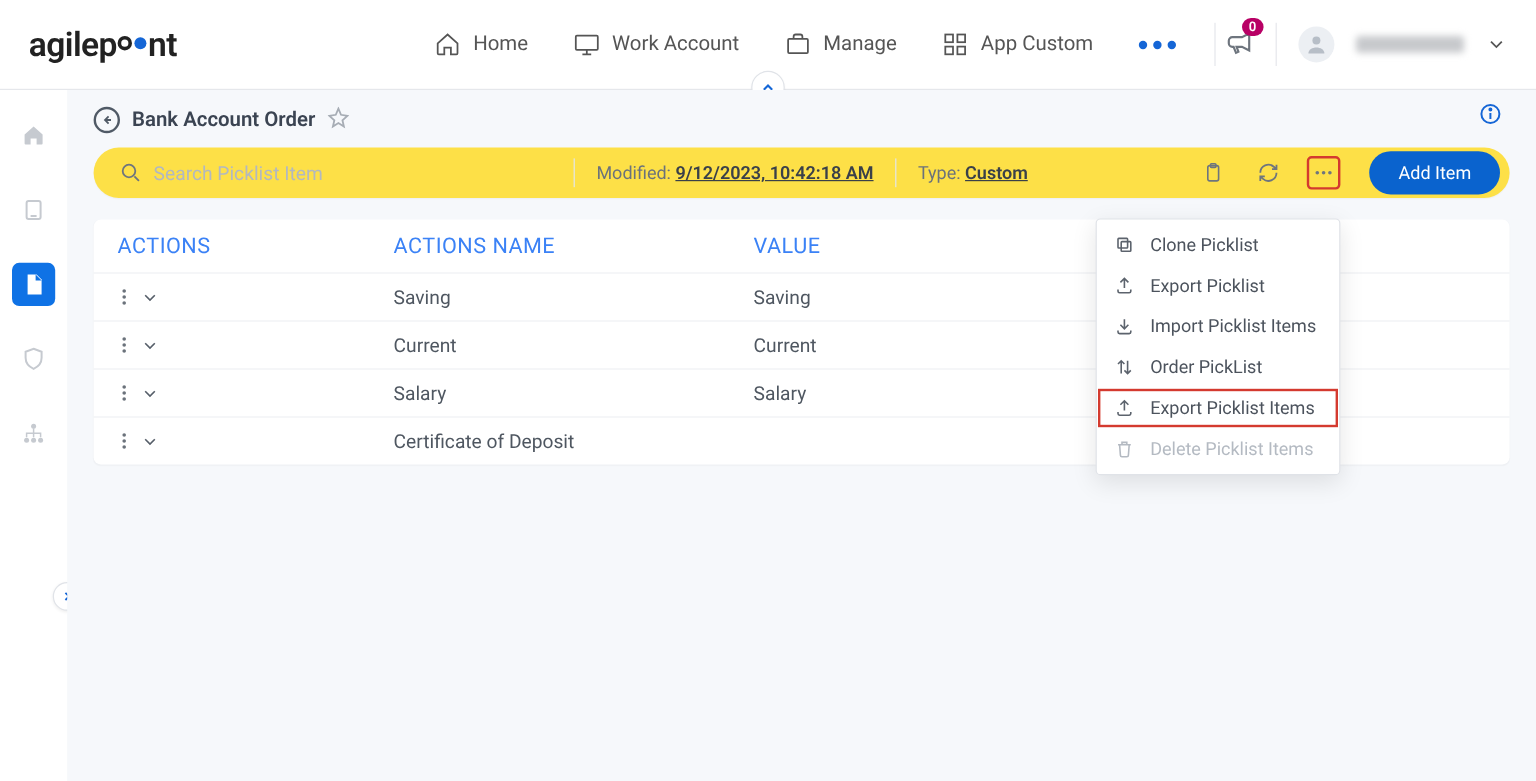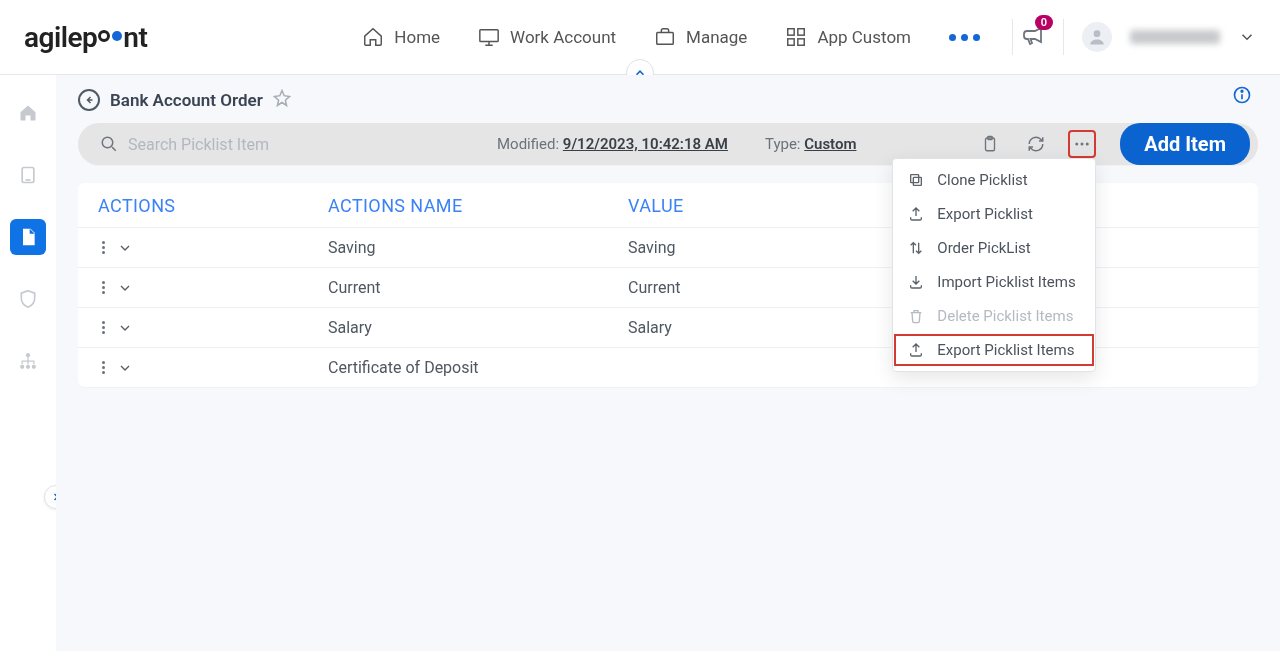--- a/index.html
+++ b/index.html
@@ -25,40 +25,40 @@
   .side-ic { width:36px; height:36px; display:flex; align-items:center; justify-content:center; border-radius:6px; cursor:pointer; }
   .side-ic.active { background:#0f72e5; }
   .side-ic svg { width:20px; height:20px; }
   .side-expand { position:absolute; top:410px; right:-12px; width:24px; height:24px; background:#fff; border:1px solid #e0e3e8; border-radius:50%; display:flex; align-items:center; justify-content:center; box-shadow:0 1px 3px rgba(0,0,0,.08); cursor:pointer;}
   .main { flex:1; background:#f6f8fb; padding:14px 22px; position:relative;}
   .page-head { display:flex; align-items:center; gap:10px; margin-bottom:12px;}
   .back-circ { width:22px; height:22px; border:2px solid #505a66; border-radius:50%; display:flex; align-items:center; justify-content:center; cursor:pointer;}
   .page-title { font-size:17px; font-weight:600; color:#3b4452; }
   .star { color:#a7adb5; }
   .info-ic { position:absolute; right:28px; top:10px; color:#1566d6; cursor:pointer;}
-  .toolbar { background:#e5e5e5; border-radius:22px; height:42px; display:flex; align-items:center; padding:0 8px 0 22px; box-shadow:0 1px 1px rgba(0,0,0,.03); position:relative;}
+  .toolbar { background:#fde047; border-radius:22px; height:42px; display:flex; align-items:center; padding:0 8px 0 22px; box-shadow:0 1px 1px rgba(0,0,0,.03); position:relative;}
   .search-wrap { display:flex; align-items:center; gap:10px; flex:0 0 360px;}
   .search-wrap input { border:none; outline:none; font-size:16px; color:#555; width:260px; background:transparent;}
   .search-wrap input::placeholder { color:#b2b8c0;}
   .tb-sep { width:1px; height:24px; background:#e3e6ea; margin:0 18px;}
   .metatxt { font-size:15px; color:#6b727b; }
   .metatxt b { color:#3a4049; font-weight:600;text-decoration:underline;}
   .toolbar-right { margin-left:auto; display:flex; align-items:center; gap:18px;}
   .ic-btn { width:28px; height:28px; display:flex; align-items:center; justify-content:center; cursor:pointer; color:#6e757e; border-radius:4px;}
   .ic-btn.boxed { border:2px solid #d43a2f; }
-  .add-btn { background:#0a63ce; color:#fff; border:none; border-radius:20px; padding:9px 24px; font-size:20px; font-weight:700; cursor:pointer; margin-left:6px;}
+  .add-btn { background:#0a63ce; color:#fff; border:none; border-radius:20px; padding:9px 24px; font-size:15px; font-weight:400; cursor:pointer; margin-left:6px;}
   .table { margin-top:18px; background:#fff; border-radius:6px; overflow:visible; box-shadow:0 1px 1px rgba(0,0,0,.03); }
   .thead, .trow { display:grid; grid-template-columns: 230px 300px 300px 1fr; align-items:center; padding:0 20px; }
   .thead { height:44px; color:#3b82f6; font-size:18px; letter-spacing:.4px; }
   .trow { height:40px; border-top:1px solid #eef0f3; font-size:16px; color:#4f5761;}
   .row-actions { display:flex; align-items:center; gap:12px; padding-left:4px;}
   .dotsv { display:flex; flex-direction:column; gap:2px; cursor:pointer;}
   .dotsv span { width:3px; height:3px; background:#6b727b; border-radius:50%;}
   .chev { cursor:pointer; color:#565e69;}
-  .dropdown { position:absolute; right:0; top:28px; width:204px; background:#fff; border:1px solid #e0e3e8; border-radius:4px; box-shadow:0 6px 20px rgba(0,0,0,.1); padding:4px 0; z-index:50;}
+  .dropdown { position:absolute; right:0; top:52px; width:204px; background:#fff; border:1px solid #e0e3e8; border-radius:4px; box-shadow:0 6px 20px rgba(0,0,0,.1); padding:4px 0; z-index:50;}
   .dd-item { display:flex; align-items:center; gap:12px; padding:8px 14px; font-size:15px; color:#4c535d; cursor:pointer;}
   .dd-item.disabled { color:#b4bac2; cursor:default;}
   .dd-item.highlight { outline:2px solid #d43a2f; outline-offset:-3px;}
   .dd-icon { width:18px; display:flex; justify-content:center; color:#5c636d;}
   .dd-item.disabled .dd-icon { color:#b4bac2;}
   .dropdown-wrap { position:relative; }
 </style>
 </head>
 <body>
 
@@ -245,48 +245,48 @@
               <span class="dd-icon">
                   <svg width="16" height="16" viewBox="0 0 24 24" fill="none" stroke="currentColor" stroke-width="2">
                     <path d="M12 15V3M7 8l5-5 5 5M4 17v2a2 2 0 0 0 2 2h12a2 2 0 0 0 2-2v-2"></path>
                   </svg>
                 </span>
               <span>Export Picklist</span>
             </div>
             <div class="dd-item">
               <span class="dd-icon">
                   <svg width="16" height="16" viewBox="0 0 24 24" fill="none" stroke="currentColor" stroke-width="2">
+                    <path d="M12 3v12M7 10l5 5 5-5M4 17v2a2 2 0 0 0 2 2h12a2 2 0 0 0 2-2v-2"></path>
+                  </svg>
+                </span>
+              <span>Import Picklist Items</span>
+            </div>
+            <div class="dd-item">
+              <span class="dd-icon">
+                  <svg width="16" height="16" viewBox="0 0 24 24" fill="none" stroke="currentColor" stroke-width="2">
                     <path d="M8 4v16M4 8l4-4 4 4M16 20V4M12 16l4 4 4-4"></path>
                   </svg>
                 </span>
               <span>Order PickList</span>
             </div>
-            <div class="dd-item">
-              <span class="dd-icon">
-                  <svg width="16" height="16" viewBox="0 0 24 24" fill="none" stroke="currentColor" stroke-width="2">
-                    <path d="M12 3v12M7 10l5 5 5-5M4 17v2a2 2 0 0 0 2 2h12a2 2 0 0 0 2-2v-2"></path>
-                  </svg>
-                </span>
-              <span>Import Picklist Items</span>
+            <div class="dd-item highlight">
+              <span class="dd-icon">
+                  <svg width="16" height="16" viewBox="0 0 24 24" fill="none" stroke="currentColor" stroke-width="2">
+                    <path d="M12 15V3M7 8l5-5 5 5M4 17v2a2 2 0 0 0 2 2h12a2 2 0 0 0 2-2v-2"></path>
+                  </svg>
+                </span>
+              <span>Export Picklist Items</span>
             </div>
             <div class="dd-item disabled">
               <span class="dd-icon">
                   <svg width="16" height="16" viewBox="0 0 24 24" fill="none" stroke="currentColor" stroke-width="2">
                     <path d="M4 7h16M9 7V4h6v3M6 7l1 13a2 2 0 0 0 2 2h6a2 2 0 0 0 2-2l1-13"></path>
                   </svg>
                 </span>
               <span>Delete Picklist Items</span>
-            </div>
-            <div class="dd-item highlight">
-              <span class="dd-icon">
-                  <svg width="16" height="16" viewBox="0 0 24 24" fill="none" stroke="currentColor" stroke-width="2">
-                    <path d="M12 15V3M7 8l5-5 5 5M4 17v2a2 2 0 0 0 2 2h12a2 2 0 0 0 2-2v-2"></path>
-                  </svg>
-                </span>
-              <span>Export Picklist Items</span>
             </div>
           </div>
         </div>
         <button class="add-btn">Add Item</button>
       </div>
     </div>
 
     <div class="table">
       <div class="thead">
         <div>ACTIONS</div>

